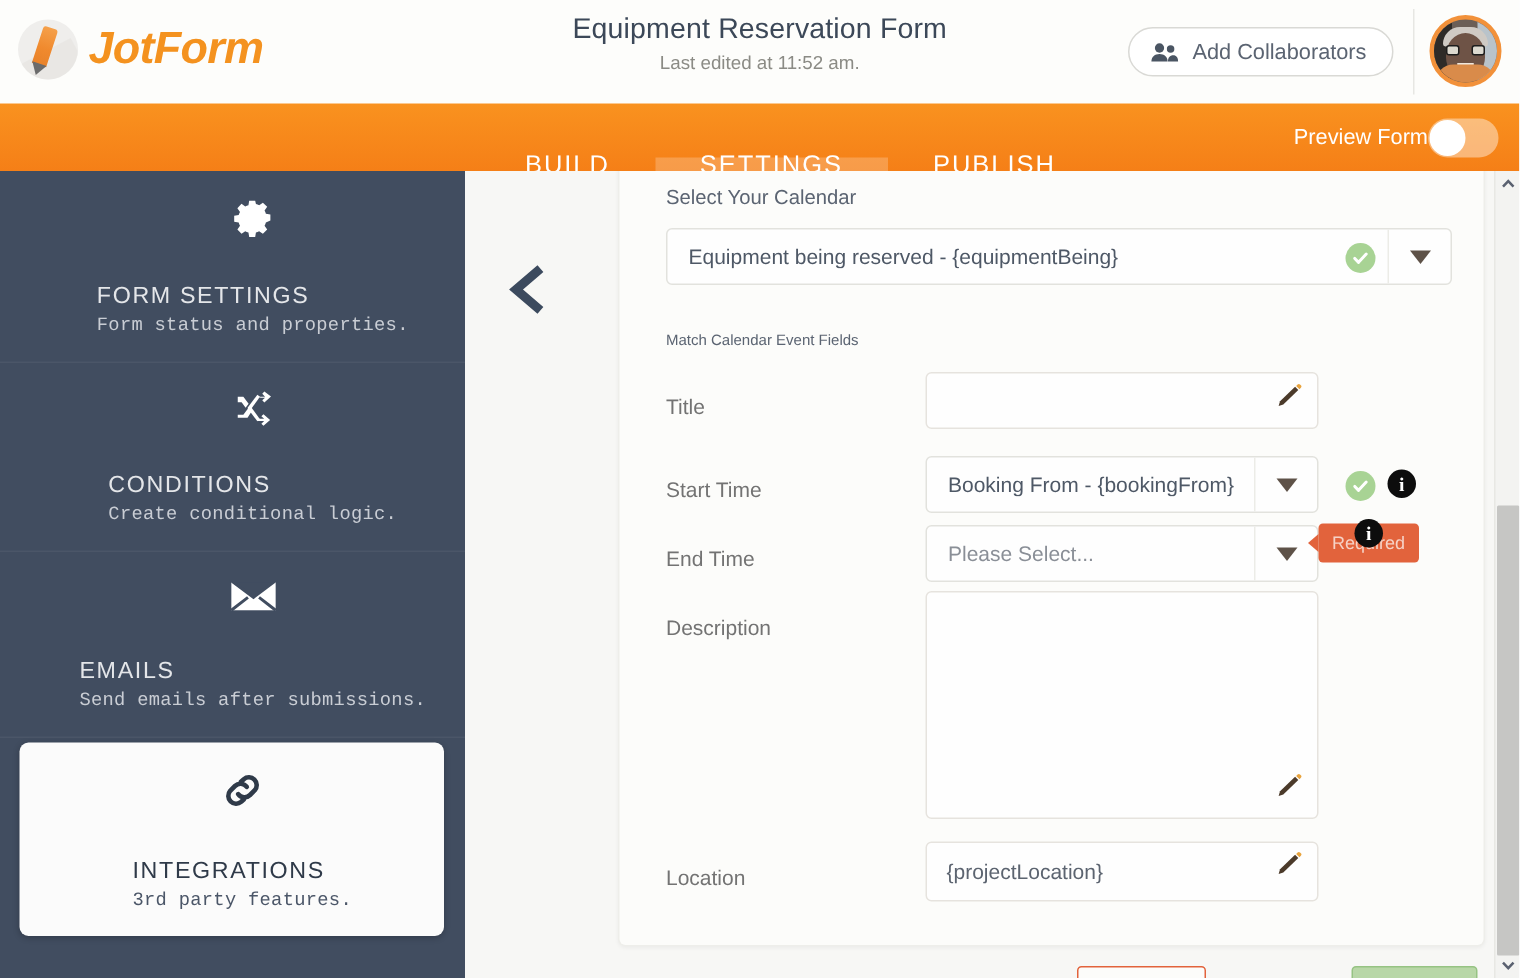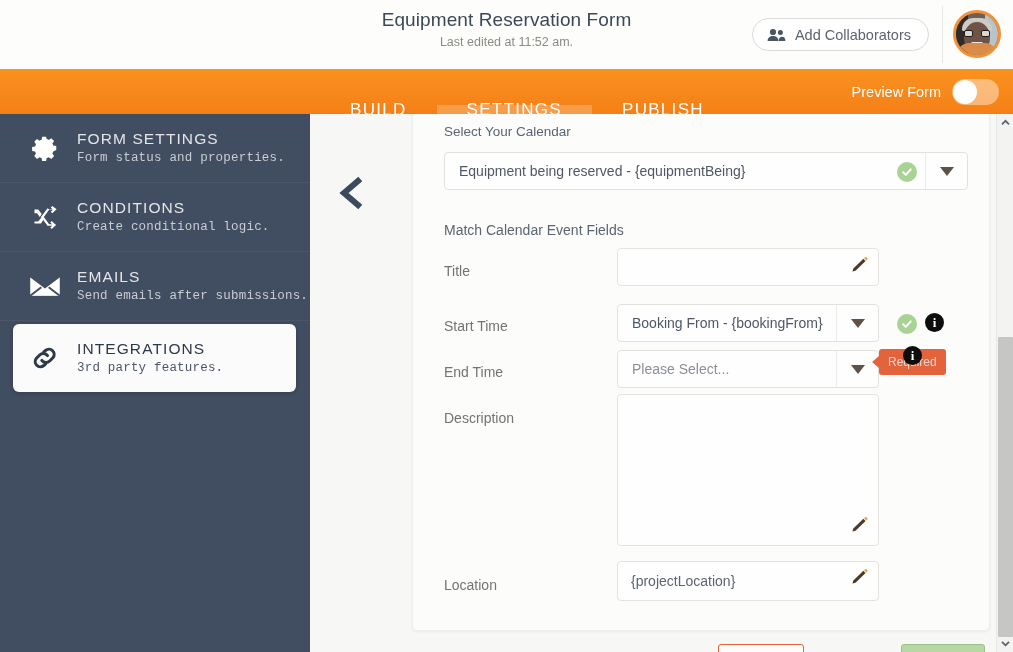--- a/index.html
+++ b/index.html
@@ -108,43 +108,44 @@
   .nav-tab {
     display: flex; align-items: center; justify-content: center;
     color: #ffffff; font-size: 17px; letter-spacing: 1.3px;
     padding: 0 30px; cursor: pointer; margin-top: 36px;
   }
   .nav-tab.active {
     background: rgba(255,255,255,0.22);
   }
   .preview-wrap {
     position: absolute; right: 14px; top: 0; height: 45px;
-    display: flex; align-items: center; gap: 11px; cursor: pointer;
+    display: flex; align-items: center; cursor: pointer;
   }
   .preview-label { color: #ffffff; font-size: 14.5px; }
   .toggle {
     width: 47px; height: 26px; border-radius: 13px;
     background: rgba(255,255,255,0.42); position: relative;
   }
   .toggle .knob {
     position: absolute; left: 1px; top: 1px;
     width: 24px; height: 24px; border-radius: 50%;
     background: #ffffff;
   }
 
   
   .sidebar {
     position: absolute; top: 114px; left: 0; width: 310px; height: 538px;
     background: #414d60;
   }
   .side-item {
     position: relative; padding: 16px 0 17px 0;
-    display: flex; align-items: center; gap: 14px;
+    display: flex; align-items: center; gap: 29px;
     padding-left: 27px; cursor: pointer;
     border-bottom: 1px solid #4b5668;
+    flex-direction: column;
   }
   .side-item .ico { width: 36px; display: flex; justify-content: center; }
   .side-item .txt-title {
     color: #e4e6e9; font-size: 15.5px; letter-spacing: 1.1px;
   }
   .side-item .txt-sub {
     color: #c9cdd4; font-size: 12.5px; margin-top: 3px; letter-spacing: .2px; font-family: Liberation Mono, monospace;
   }
   .side-item.active {
     background: #fbfbfb; border-radius: 6px;
@@ -254,20 +255,27 @@
     background: #c6c6c4; border-radius: 1px;
   }
 </style>
 </head>
 <body>
 
 <div id="app">
 
   <div class="header">
 
+    <div class="logo-wrap">
+      <div class="logo-badge">
+        <div class="sheen"></div>
+        <div class="pencil"></div>
+      </div>
+      <div class="logo-text">JotForm</div>
+    </div>
 
     <div class="title-block">
       <div class="form-title">Equipment Reservation Form</div>
       <div class="form-subtitle">Last edited at 11:52 am.</div>
     </div>
 
     <div class="collab-btn">
       <span>
         <svg width="19" height="14" viewBox="0 0 19 14">
           <circle cx="6" cy="4" r="3.1" fill="#4a5563"></circle>
@@ -384,21 +392,21 @@
         <div class="arrow-box">
             <div class="caret"></div>
           </div>
       </div>
       <div class="check" style="position:absolute; left:484px; top:54px;">
         <svg width="12" height="12" viewBox="0 0 12 12" fill="none" stroke="#ffffff" stroke-width="2" stroke-linecap="round" stroke-linejoin="round">
             <path d="M2.2 6.3l2.5 2.6L9.8 3.4"></path>
           </svg>
       </div>
 
-      <div class="sec-label" style="left:31px; top:114px; font-size:14px;">Match Calendar Event Fields</div>
+      <div class="sec-label" style="left:31px; top:114px; font-size:10px;">Match Calendar Event Fields</div>
 
       <div class="row-label" style="position:absolute; left:31px; top:155px;">Title</div>
       <div class="txtfield" style="position:absolute; left:204px; top:140px; width:262px; height:38px;">
         <span class="pencil-ico">
           <svg width="17" height="17" viewBox="0 0 18 18">
             <path d="M2.5 13.2l-1 3.3 3.3-1L15.4 5.3l-2.3-2.3z" fill="#4b3a2a"></path>
             <path d="M13.9 2.4l2.3 2.3 1-1a1.2 1.2 0 000-1.7l-.6-.6a1.2 1.2 0 00-1.7 0z" fill="#e8a33d"></path>
           </svg>
         </span>
       </div>

